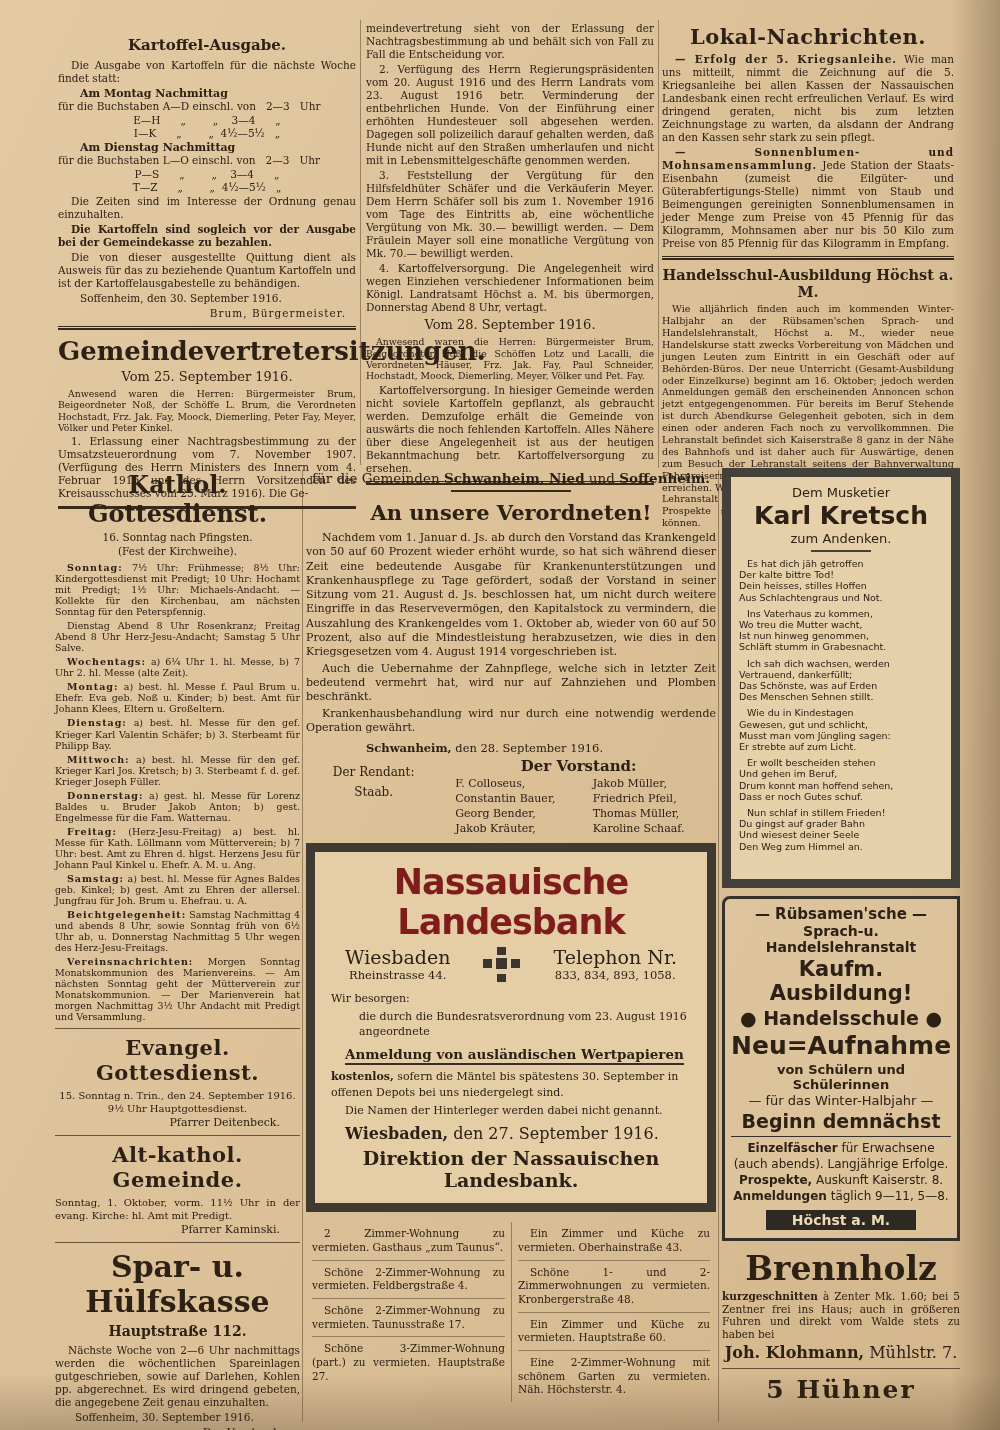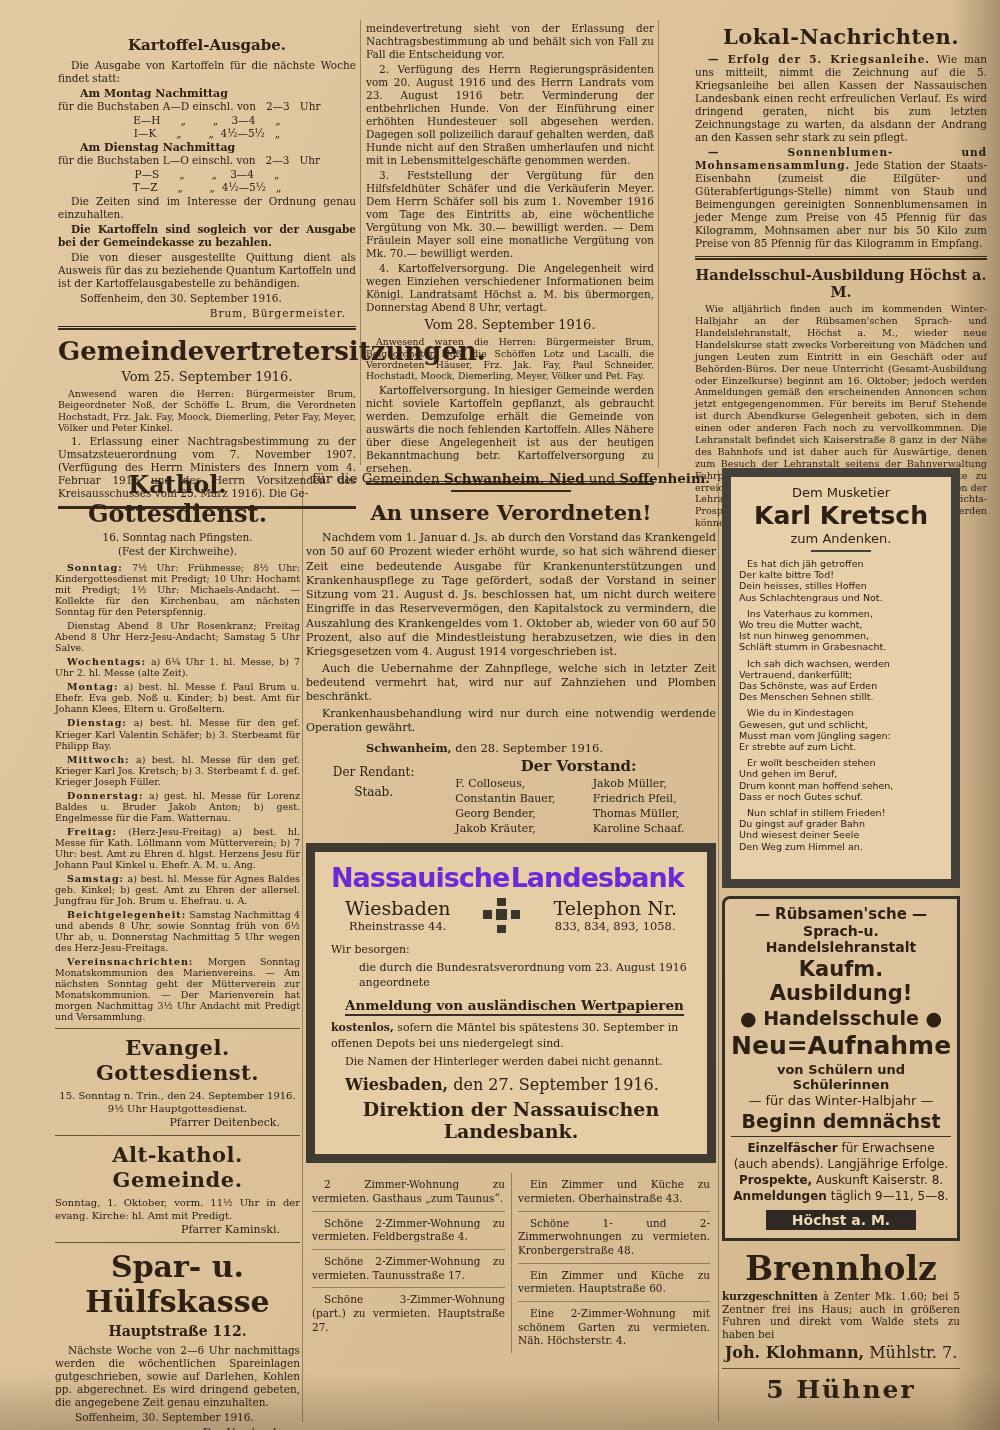--- a/index.html
+++ b/index.html
@@ -40,22 +40,22 @@
   .okk-h2 { font-size:21px; font-weight:700; text-align:center; margin:8px 0 6px; }
   .okk-p { font-size:11px; line-height:1.3; text-indent:16px; text-align:justify; margin-bottom:2px; }
   .okk-date { font-size:11.5px; margin:6px 0 2px 60px; }
   .okk-sigs { display:flex; margin-top:2px; }
   .okk-rendant { width:33%; text-align:center; font-size:12px; padding-top:8px; }
   .okk-vorstand { width:67%; }
   .okk-vlabel { font-size:15px; font-weight:700; text-align:center; margin-bottom:2px; }
   .okk-cols { display:flex; font-size:11px; line-height:1.35; }
   .okk-cols > div { width:50%; padding-left:14px; }
   .bank-box { border:9px solid #3f3b33; background:#e5cea6; padding:10px 16px 12px; margin-top:6px; }
-  .bank-name { font-family:"DejaVu Sans", sans-serif; font-weight:700; font-size:27px;
-               letter-spacing:-1px; word-spacing:-7px; color:#6d28d9; }
+  .bank-name { font-family:"DejaVu Sans", sans-serif; font-weight:700; font-size:35px;
+               letter-spacing:-1px; word-spacing:-7px; text-align:center; color:#7f1d1d; }
   .bank-row { display:flex; align-items:flex-start; justify-content:space-between; margin-top:4px; padding:0 14px; }
   .bank-cell { text-align:center; }
   .bank-city { font-size:19px; }
   .bank-addr { font-size:11.5px; }
   .bank-small { font-size:11px; margin-top:8px; }
   .bank-ind { font-size:11px; margin:4px 0 0 28px; line-height:1.4; }
   .bank-anm { font-size:13.5px; font-weight:700; border-bottom:2px solid #35302a; display:inline-block;
               margin:7px 0 4px 14px; padding-bottom:1px; }
   .bank-p { font-size:11px; line-height:1.4; margin-bottom:3px; }
   .bank-date { font-size:16px; margin:6px 0 2px 14px; }
@@ -133,21 +133,21 @@
     <p class="p just noind">meindevertretung sieht von der Erlassung der Nachtragsbestimmung ab und behält sich von Fall zu Fall die Entscheidung vor.</p>
     <p class="p just">2. Verfügung des Herrn Regierungspräsidenten vom 20. August 1916 und des Herrn Landrats vom 23. August 1916 betr. Verminderung der entbehrlichen Hunde. Von der Einführung einer erhöhten Hundesteuer soll abgesehen werden. Dagegen soll polizeilich darauf gehalten werden, daß Hunde nicht auf den Straßen umherlaufen und nicht mit in Lebensmittelgeschäfte genommen werden.</p>
     <p class="p just">3. Feststellung der Vergütung für den Hilfsfeldhüter Schäfer und die Verkäuferin Meyer. Dem Herrn Schäfer soll bis zum 1. November 1916 vom Tage des Eintritts ab, eine wöchentliche Vergütung von Mk. 30.— bewilligt werden. — Dem Fräulein Mayer soll eine monatliche Vergütung von Mk. 70.— bewilligt werden.</p>
     <p class="p just">4. Kartoffelversorgung. Die Angelegenheit wird wegen Einziehen verschiedener Informationen beim Königl. Landratsamt Höchst a. M. bis übermorgen, Donnerstag Abend 8 Uhr, vertagt.</p>
     <div class="subdate">Vom 28. September 1916.</div>
     <p class="small just">Anwesend waren die Herren: Bürgermeister Brum, Beigeordneter Noß, die Schöffen Lotz und Lacalli, die Verordneten Häuser, Frz. Jak. Fay, Paul Schneider, Hochstadt, Moock, Diemerling, Meyer, Völker und Pet. Fay.</p>
     <p class="p just">Kartoffelversorgung. In hiesiger Gemeinde werden nicht soviele Kartoffeln gepflanzt, als gebraucht werden. Demzufolge erhält die Gemeinde von auswärts die noch fehlenden Kartoffeln. Alles Nähere über diese Angelegenheit ist aus der heutigen Bekanntmachung betr. Kartoffelversorgung zu ersehen.</p>
     <hr class="hr-double">
   </section>
 
-  <section class="sec" style="left:662px; top:22px; width:292px;margin-left:33px;">
+  <section class="sec" style="left:662px; top:22px; width:292px;">
     <div class="h-md">Lokal-Nachrichten.</div>
     <p class="p just"><b class="lead">— Erfolg der 5. Kriegsanleihe.</b> <span>Wie man uns mitteilt, nimmt die Zeichnung auf die 5. Kriegsanleihe bei allen Kassen der Nassauischen Landesbank einen recht erfreulichen Verlauf. Es wird dringend geraten, nicht bis zum letzten Zeichnungstage zu warten, da alsdann der Andrang an den Kassen sehr stark zu sein pflegt.</span></p>
     <p class="p just"><b class="lead">— Sonnenblumen- und Mohnsamensammlung.</b> <span>Jede Station der Staats-Eisenbahn (zumeist die Eilgüter- und Güterabfertigungs-Stelle) nimmt von Staub und Beimengungen gereinigten Sonnenblumensamen in jeder Menge zum Preise von 45 Pfennig für das Kilogramm, Mohnsamen aber nur bis 50 Kilo zum Preise von 85 Pfennig für das Kilogramm in Empfang.</span></p>
     <hr class="hr-double">
     <div class="h-sm" style="font-size:14.5px; margin-bottom:3px;">Handelsschul-Ausbildung Höchst a. M.</div>
     <p class="small just" style="font-size:9.6px; line-height:1.24;">Wie alljährlich finden auch im kommenden Winter-Halbjahr an der Rübsamen'schen Sprach- und Handelslehranstalt, Höchst a. M., wieder neue Handelskurse statt zwecks Vorbereitung von Mädchen und jungen Leuten zum Eintritt in ein Geschäft oder auf Behörden-Büros. Der neue Unterricht (Gesamt-Ausbildung oder Einzelkurse) beginnt am 16. Oktober; jedoch werden Anmeldungen gemäß den erscheinenden Annoncen schon jetzt entgegengenommen. Für bereits im Beruf Stehende ist durch Abendkurse Gelegenheit geboten, sich in dem einen oder anderen Fach noch zu vervollkommnen. Die Lehranstalt befindet sich Kaiserstraße 8 ganz in der Nähe des Bahnhofs und ist daher auch für Auswärtige, denen zum Besuch der Lehranstalt seitens der Bahnverwaltung Fahrpreisermäßigung gewährt wird, aufs leichteste zu erreichen. Weitere Auskunft wird in den Sprechstunden der Lehranstalt gerne erteilt, woselbst auch Unterrichts-Prospekte schriftlich oder mündlich verlangt werden können.</p>
   </section>
 
   <section class="sec" style="left:55px; top:468px; width:245px;">
     <div class="h-lg" style="font-size:24px;">Kathol. Gottesdienst.</div>

